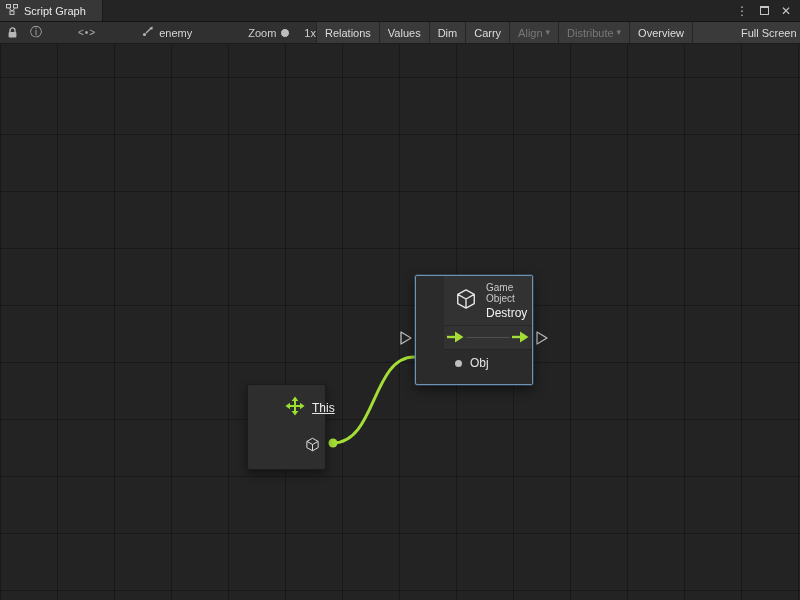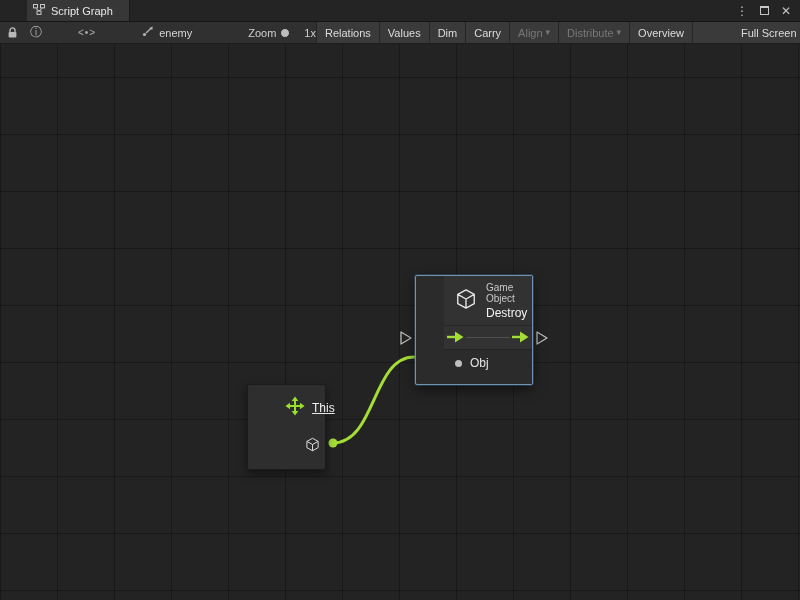--- a/index.html
+++ b/index.html
@@ -9,21 +9,20 @@
     background:#191919; color:#dddddd;
     -webkit-font-smoothing:antialiased;
   }
   .window { width:800px; height:600px; display:flex; flex-direction:column; overflow:hidden; }
 
   
   .titlebar {
     flex:0 0 22px; height:22px; background:#242424;
     display:flex; align-items:stretch; border-bottom:1px solid #151515;
     font-size:11px;
-    padding-left:27px;
   }
   .tab {
     display:flex; align-items:center; gap:6px;
     padding:0 16px 0 6px; background:#373737; color:#e8e8e8;
     border-right:1px solid #1a1a1a;
   }
   .titlebar-spacer { flex:1; }
   .titlebar-icons { display:flex; align-items:center; gap:12px; padding-right:9px; color:#c6c6c6; }
   .kebab { font-size:12px; line-height:1; cursor:default; }
   .maxbox { width:9px; height:9px; border:1px solid #c6c6c6; border-top-width:2px; }

